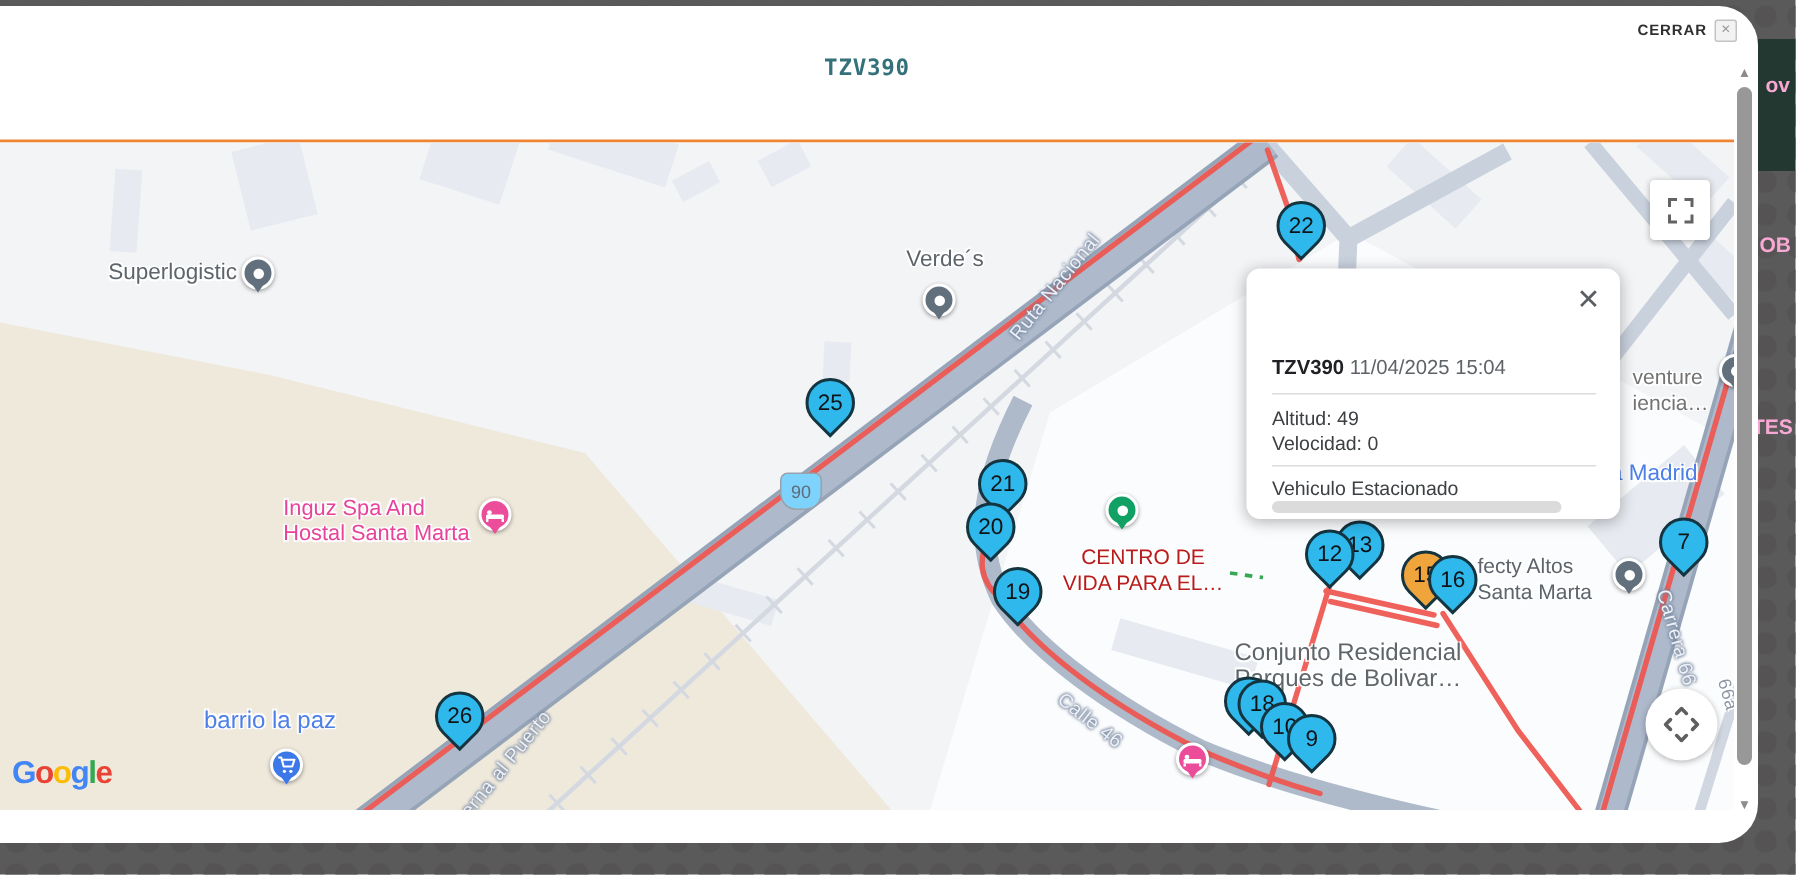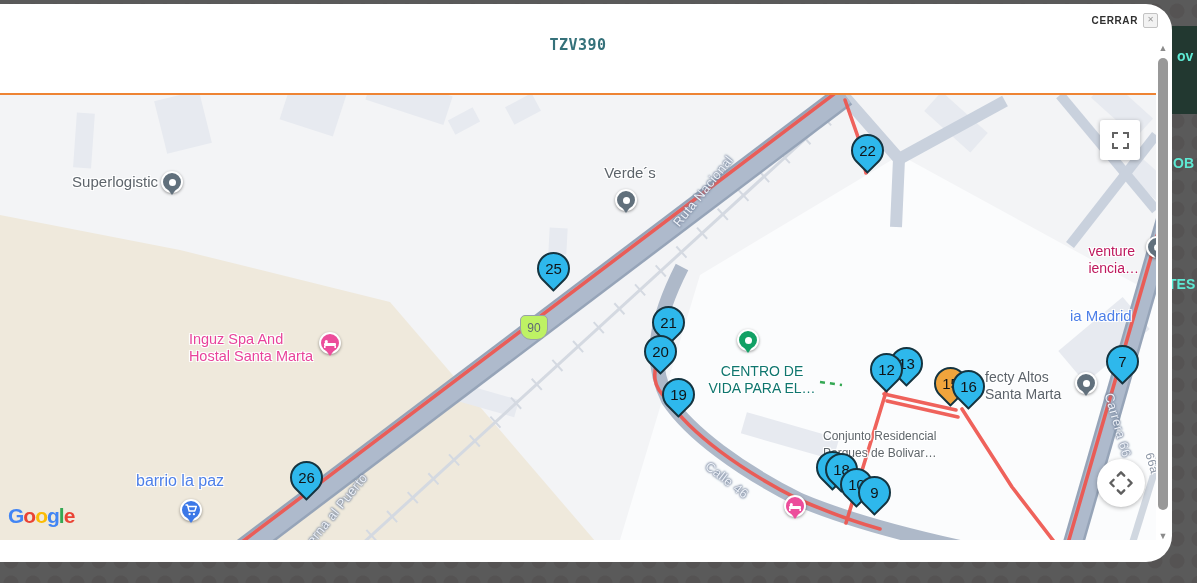--- a/index.html
+++ b/index.html
@@ -5,21 +5,21 @@
   html,body{margin:0;padding:0;}
   body{
     width:1197px;height:583px;position:relative;overflow:hidden;
     font-family:"Liberation Sans",sans-serif;
     background-color:#5a5a5a;
     background-image:radial-gradient(circle at 11px 11px, #555353 7px, rgba(0,0,0,0) 8px);
     background-size:22px 22px;
   }
   
   .bg-green{position:absolute;left:1172px;top:26px;width:25px;height:88px;background:#223830;}
-  .bg-fragment{position:absolute;color:#5eead4;font-weight:700;font-size:14px;white-space:nowrap;}
+  .bg-fragment{position:absolute;color:#f9a8d4;font-weight:700;font-size:14px;white-space:nowrap;}
   
   .modal{position:absolute;left:0;top:4px;width:1172px;height:558px;background:#fff;
          border-radius:0 26px 26px 0;}
   .cerrar{position:absolute;top:9px;right:14px;display:flex;align-items:center;gap:5px;cursor:pointer;}
   .cerrar-label{font-size:10px;font-weight:700;color:#2f2f2f;letter-spacing:.6px;}
   .cerrar-icon{width:13px;height:13px;border:1px solid #c3c3c3;background:#f2f2f2;color:#9a9a9a;
                font-size:8px;line-height:12px;text-align:center;border-radius:2px;}
   .cerrar-icon::after{content:"✕";}
   .title-wrap{position:absolute;top:32px;left:0;width:1156px;text-align:center;color:#35717a;
               font-family:"DejaVu Sans Mono","Liberation Mono",monospace;font-weight:700;}
@@ -50,21 +50,21 @@
              text-shadow:-1px -1px 0 #fff,1px -1px 0 #fff,-1px 1px 0 #fff,1px 1px 0 #fff,0 0 3px #fff;}
   .poi-label.center{transform:translateX(-50%);text-align:center;}
   .poi-label.right{transform:translateX(-100%);text-align:left;}
   .poi-label div{display:block;}
   
   .road-label{position:absolute;color:#edf1f8;font-size:13px;font-weight:500;letter-spacing:.4px;
               white-space:nowrap;transform:translate(-50%,-50%) rotate(var(--r));
               text-shadow:0 0 2px #76859d,0 0 2px #76859d,0 0 3px #76859d;}
   .road-label.minor{color:#8d97a6;text-shadow:-1px -1px 0 #fff,1px -1px 0 #fff,-1px 1px 0 #fff,1px 1px 0 #fff;font-size:12px;}
   .shield{position:absolute;left:533px;top:233px;width:26px;height:23px;margin:-13px 0 0 -13px;
-          background:#bef264;border:1.5px solid #98a1ac;border-radius:5px 5px 11px 11px;
+          background:#7dd3fc;border:1.5px solid #98a1ac;border-radius:5px 5px 11px 11px;
           display:flex;align-items:center;justify-content:center;
           color:#5f6a76;font-size:12px;font-weight:500;}
   
   .ctl-fs{position:absolute;left:1100px;top:25px;width:40px;height:40px;background:#fff;border-radius:3px;
           box-shadow:0 1px 4px rgba(0,0,0,.3);display:flex;align-items:center;justify-content:center;cursor:pointer;}
   .ctl-pan{position:absolute;left:1097px;top:364px;width:48px;height:48px;background:#fff;border-radius:50%;
           box-shadow:0 1px 4px rgba(0,0,0,.3);display:flex;align-items:center;justify-content:center;cursor:pointer;}
   
   .attr-bar{position:absolute;right:0;bottom:0;height:22px;background:rgba(255,255,255,.85);
             display:flex;align-items:center;padding:0 6px 0 12px;font-size:11.5px;color:#1d1d1d;white-space:nowrap;}
@@ -199,39 +199,39 @@
             <circle cx="5.1" cy="10.2" r="1.1" fill="#fff"></circle>
             <circle cx="9.4" cy="10.2" r="1.1" fill="#fff"></circle>
           </svg>
         </div>
         <div class="poi-label center" style="left: 180px; top: 378px; color: rgb(77, 127, 232); font-size: 16px;">
           <div>barrio la paz</div>
         </div>
         <div class="poi" style="--c: #12a165; left: 748px; top: 245px;">
           <span class="dot"></span>
         </div>
-        <div class="poi-label center" style="left: 762px; top: 268px; color: #0f766e; font-size: 14px;">
+        <div class="poi-label center" style="left: 762px; top: 268px; color: #b91c1c; font-size: 14px;">
           <div>CENTRO DE</div>
           <div>VIDA PARA EL…</div>
         </div>
-        <div class="poi-label left" style="left: 823px; top: 333px; color: rgb(95, 102, 107); font-size: 12px;">
+        <div class="poi-label left" style="left: 823px; top: 333px; color: rgb(95, 102, 107); font-size: 16px;">
           <div>Conjunto Residencial</div>
           <div>Parques de Bolivar…</div>
         </div>
         <div class="poi" style="--c: #61707c; left: 1086px; top: 288px;">
           <span class="dot"></span>
         </div>
         <div class="poi-label left" style="left: 985px; top: 274px; color: rgb(93, 100, 107); font-size: 14px;">
           <div>fecty Altos</div>
           <div>Santa Marta</div>
         </div>
         <div class="poi" style="--c: #61707c; left: 1157px; top: 152px;">
           <span class="dot"></span>
         </div>
-        <div class="poi-label right" style="left: 1139px; top: 148px; color: #be185d; font-size: 14px;">
+        <div class="poi-label right" style="left: 1139px; top: 148px; color: #737373; font-size: 14px;">
           <div>venture</div>
           <div>iencia…</div>
         </div>
         <div class="poi-label left" style="left: 1070px; top: 213px; color: rgb(77, 127, 232); font-size: 15px;">
           <div>ia Madrid</div>
         </div>
         <div class="poi" style="--c: #ec4d9b; left: 795px; top: 411px;">
           <svg width="14" height="12" viewBox="0 0 14 12">
             <g fill="#fff">
               <circle cx="3.3" cy="4.7" r="1.6"></circle>
@@ -311,20 +311,33 @@
           <path d="M9,18.8 L12,21.8 L15,18.8"></path>
           <path d="M5.2,9 L2.2,12 L5.2,15"></path>
           <path d="M18.8,9 L21.8,12 L18.8,15"></path>
         </g>
       </svg>
     </div>
 
     <div class="glogo" id="glogo"><span style="color: rgb(66, 133, 244);">G</span><span style="color: rgb(234, 67, 53);">o</span><span style="color: rgb(251, 188, 5);">o</span><span style="color: rgb(66, 133, 244);">g</span><span style="color: rgb(52, 168, 83);">l</span><span style="color: rgb(234, 67, 53);">e</span></div>
 
 
+    <div class="iw">
+      <span class="iw-close"></span>
+      <div class="iw-title">
+        <b>TZV390</b>
+        <span>11/04/2025 15:04</span>
+      </div>
+      <div class="iw-div" style="top:83px"></div>
+      <div class="iw-line" style="top:92px">Altitud: 49</div>
+      <div class="iw-line" style="top:109px">Velocidad: 0</div>
+      <div class="iw-div" style="top:131px"></div>
+      <div class="iw-line" style="top:139px">Vehiculo Estacionado</div>
+      <div class="iw-thumb"></div>
+    </div>
   </div>
 
   <div class="sb">
     <div class="sb-arrow sb-up"></div>
     <div class="sb-thumb"></div>
     <div class="sb-arrow sb-down"></div>
   </div>
 </div>
 
 </body></html>

